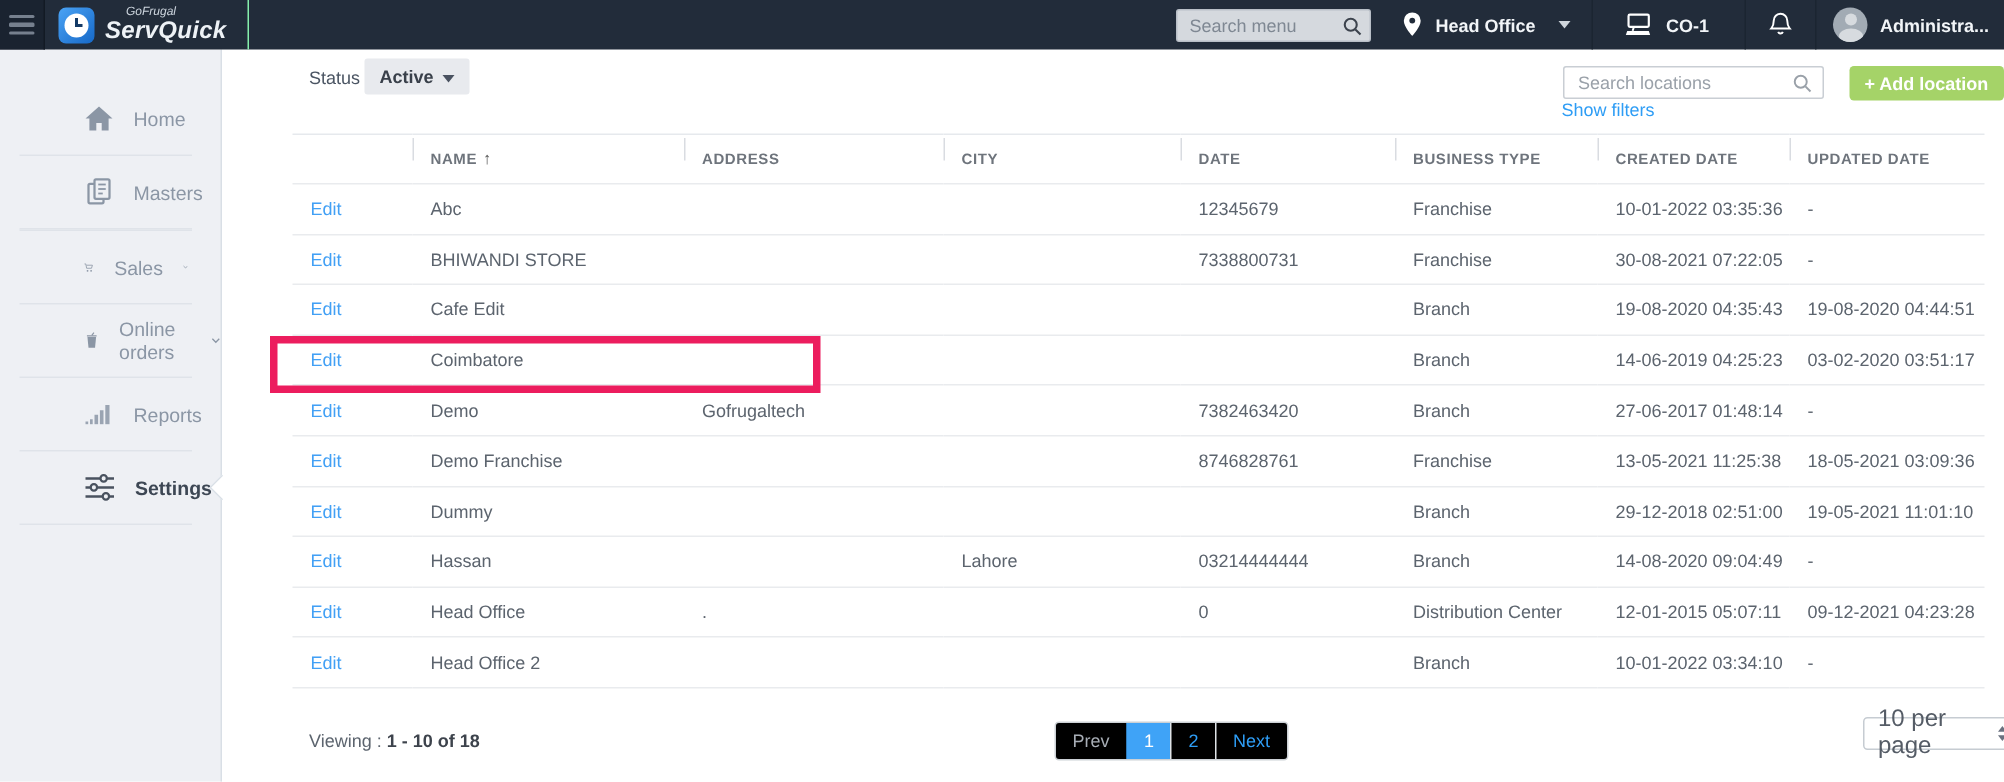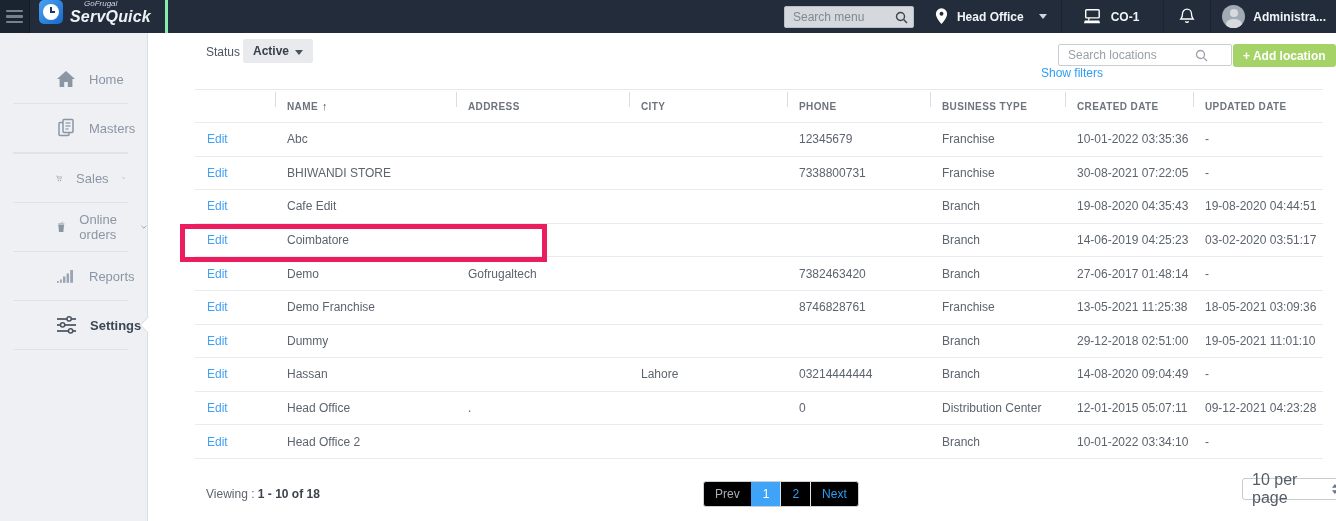--- a/index.html
+++ b/index.html
@@ -5,21 +5,21 @@
   * { margin:0; padding:0; box-sizing:border-box; }
   html,body { width:1336px; height:521px; overflow:hidden; background:#fff;
     font-family:"Liberation Sans","DejaVu Sans",sans-serif; }
 
   
   .header { position:absolute; top:0; left:0; width:1336px; height:33px;
     background:#222c3a; display:flex; align-items:stretch; color:#fff; z-index:20; }
   .burger { width:30px; background:#1a2330; display:flex; flex-direction:column;
     justify-content:center; align-items:center; gap:3px; cursor:pointer; border-right:1px solid #121a24; }
   .burger span { display:block; width:17px; height:2.5px; background:#76808e; border-radius:1px; }
-  .logo { display:flex; align-items:flex-start; gap:7px; padding:0 14px 0 9px; border-right:3px solid #86efac; }
+  .logo { display:flex; align-items:center; gap:7px; padding:0 14px 0 9px; border-right:1px solid #86efac; }
   .logo-tile { width:24px; height:24px; border-radius:5px;
     background:linear-gradient(135deg,#4aa3f5,#1668c7); position:relative; }
   .logo-tile .face { position:absolute; left:4px; top:4px; width:16px; height:16px;
     border-radius:50%; background:#fff; }
   .logo-tile .h1c { position:absolute; left:11px; top:7px; width:2px; height:6px; background:#143a66; }
   .logo-tile .h2c { position:absolute; left:11px; top:11px; width:5px; height:2px; background:#143a66; }
   .logo-text { display:flex; flex-direction:column; line-height:1; font-style:italic; }
   .logo-text .small { font-size:8px; color:#cdd5de; margin-bottom:1px; margin-left:14px; }
   .logo-text .big { font-size:16px; font-weight:bold; color:#eef2f6; letter-spacing:.2px; }
   .hspacer { flex:1; }
@@ -58,21 +58,21 @@
   .content { position:absolute; left:158px; top:33px; width:1188px; height:488px; background:#fff; }
 
   .status-label { position:absolute; left:48px; top:12px; font-size:12px; color:#4b5563; }
   .status-chip { position:absolute; left:85px; top:6px; background:#e8eaee; border-radius:2px;
     padding:5px 10px; font-size:12px; font-weight:bold; color:#39404a; cursor:pointer; }
   .status-chip .caret { border-top-color:#4a5260; margin-left:6px; }
 
   .loc-search { position:absolute; left:884px; top:11px; width:174px; height:22px; }
   .loc-search input { width:100%; height:100%; border:1px solid #c9ced4; border-radius:2px;
     font-size:12px; padding:0 26px 0 9px; color:#333; outline:none;
-    font-family:"Liberation Sans",sans-serif;margin-left:16px; }
+    font-family:"Liberation Sans",sans-serif; }
   .loc-search input::placeholder { color:#9aa1a9; }
   .loc-search svg { position:absolute; right:8px; top:5px; }
   .add-btn { position:absolute; left:1075px; top:11px; height:23px; padding:0 10px;
     background:#a5d368; border:none; border-radius:3px; color:#fff; font-size:12px;
     font-weight:bold; cursor:pointer; font-family:"Liberation Sans",sans-serif; }
   .show-filters { position:absolute; left:883px; top:33px; font-size:12px; color:#2e9df5;
     text-decoration:none; cursor:pointer; }
 
   
   .table-wrap { position:absolute; left:37px; top:56px; width:1128px; }
@@ -266,21 +266,21 @@
           <col style="width:135px">
           <col style="width:128px">
           <col style="width:130px">
       </colgroup>
       <thead>
         <tr>
           <th></th>
           <th><span class="tick"></span><span>NAME</span><span class="sort">↑</span></th>
           <th><span class="tick"></span><span>ADDRESS</span></th>
           <th><span class="tick"></span><span>CITY</span></th>
-          <th><span class="tick"></span><span>PHONE</span></th>
+          <th><span class="tick"></span><span>DATE</span></th>
           <th><span class="tick"></span><span>BUSINESS TYPE</span></th>
           <th><span class="tick"></span><span>CREATED DATE</span></th>
           <th><span class="tick"></span><span>UPDATED DATE</span></th>
         </tr>
       </thead>
       <tbody>
           <tr>
     <td class="edit"><a>Edit</a></td>
     <td>Abc</td>
     <td></td>

